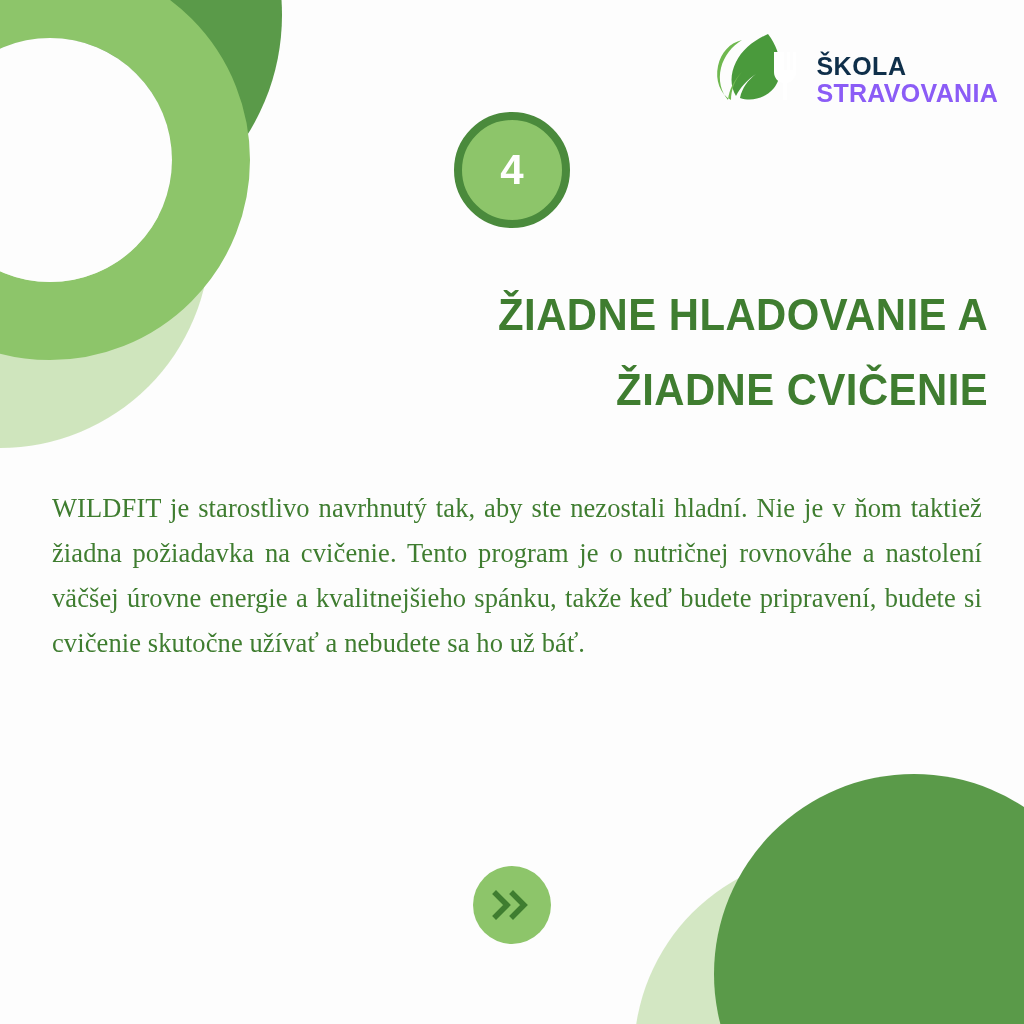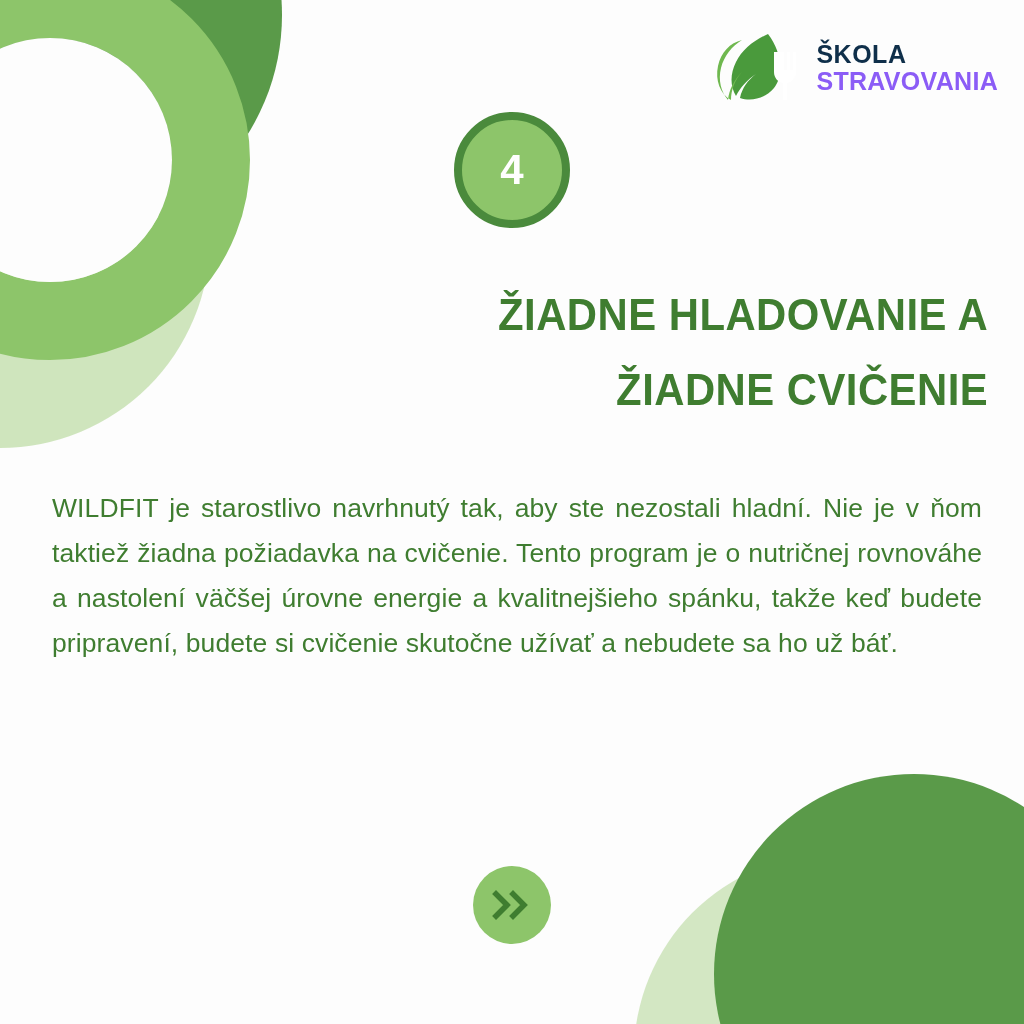--- a/index.html
+++ b/index.html
@@ -82,21 +82,21 @@
     background: #a9d189;
     opacity: 0.5;
   }
 
   
   .logo {
     position: absolute;
     right: 26px;
     top: 30px;
     display: flex;
-    align-items: center;
+    align-items: flex-end;
     gap: 10px;
   }
   .logo-mark { width: 92px; height: 76px; display: block; }
   .logo-text {
     display: flex;
     flex-direction: column;
     line-height: 1.0;
   }
   .logo-text .l1 {
     font-size: 25px;
@@ -157,21 +157,21 @@
   
   .body-text {
     position: absolute;
     top: 486px;
     left: 52px;
     width: 930px;
     color: #3f7d30;
     font-size: 26.5px;
     line-height: 45px;
     text-align: justify;
-    font-family: Liberation Sans, sans-serif;
+    font-family: Liberation Serif, serif;
     font-weight: 300;
     letter-spacing: 0.1px;
   }
 
   
   .next-btn {
     position: absolute;
     left: 50%;
     transform: translateX(-50%);
     bottom: 80px;

